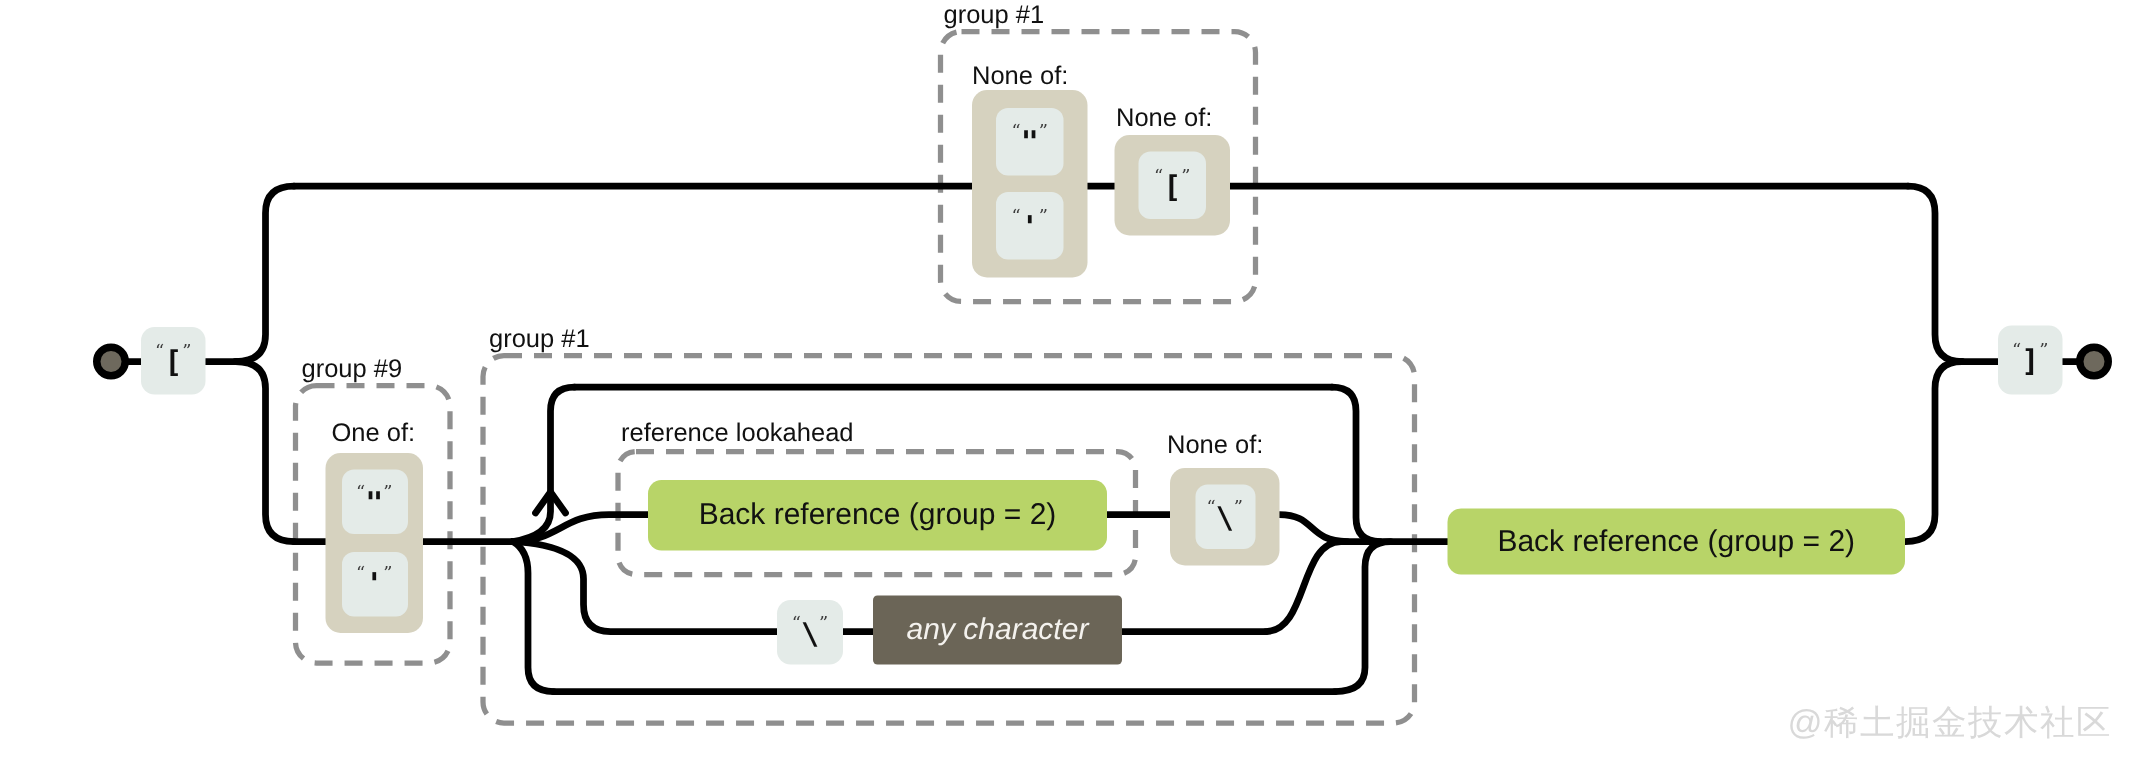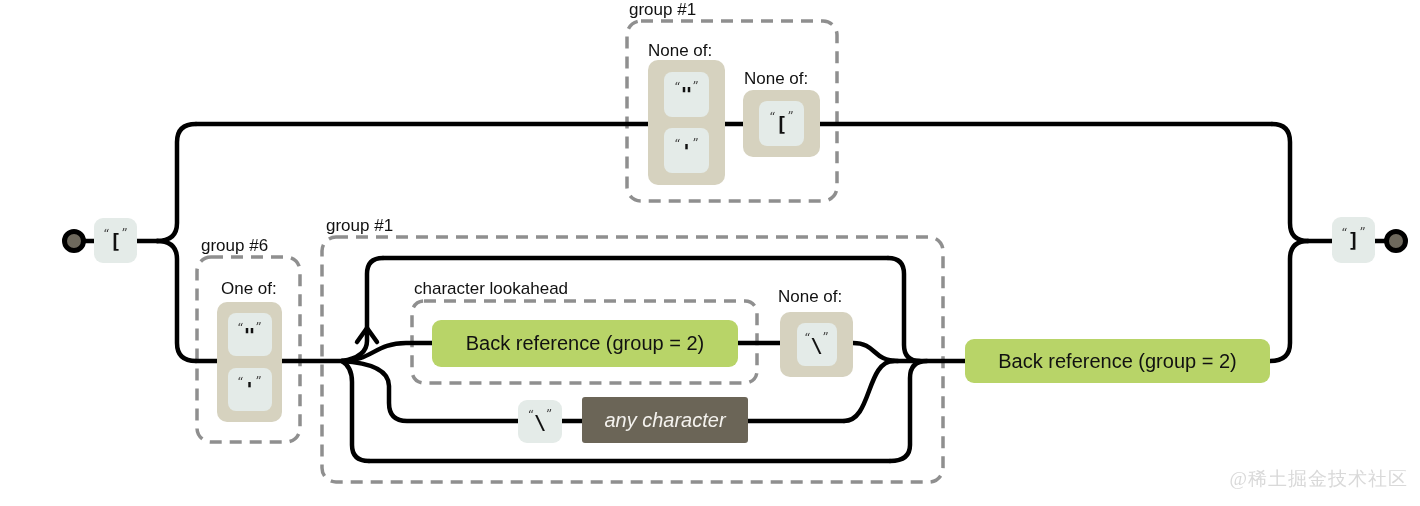--- a/index.html
+++ b/index.html
@@ -12,22 +12,22 @@
        display:flex;align-items:center;justify-content:center;}
   .cellwrap{position:absolute;z-index:3;background:#d6d2bf;border-radius:10px;
             display:flex;flex-direction:column;align-items:center;justify-content:space-evenly;}
   .cell{background:#e4ebe8;border-radius:8px;display:flex;align-items:center;justify-content:center;}
   .q{font-size:12px;color:#3c3c3c;transform:translateY(-7px);font-family:"DejaVu Serif",serif;}
   .ch{font-size:20px;font-weight:600;color:#111;font-family:"DejaVu Sans Mono",monospace;line-height:1;}
   .green{position:absolute;z-index:3;background:#b8d468;border-radius:9px;color:#111;
          font-size:20px;display:flex;align-items:center;justify-content:center;white-space:nowrap;}
   .dark{position:absolute;z-index:3;background:#6b6557;border-radius:3px;color:#f4f2ee;
         font-size:20px;display:flex;align-items:center;justify-content:center;white-space:nowrap;font-style:italic;}
-  .watermark{position:absolute;z-index:3;right:12px;top:466px;font-size:19px;color:#d9d9d9;
-             letter-spacing:1px;font-family:Liberation Serif, serif;}
+  .watermark{position:absolute;z-index:3;right:12px;top:466px;font-size:23px;color:#d9d9d9;
+             letter-spacing:1px;}
 </style>
 </head>
 <body>
 
 <div class="stage">
 
   <svg width="1420" height="506" viewBox="0 0 1420 506">
 
     <g fill="none" stroke="#8f8f8f" stroke-width="3.5" stroke-dasharray="12 8">
       <rect x="627" y="21" width="210" height="180" rx="14"></rect>
@@ -61,23 +61,23 @@
       <path d="M 1270 361 Q 1290 361 1290 343 V 259 Q 1290 241 1308 241"></path>
       <path d="M 1308 241 H 1332"></path>
       <path d="M 1375 241 H 1385"></path>
       <path d="M 357 342 L 367 328 L 377 342"></path>
     </g>
     <circle cx="74" cy="241" r="9.5" fill="#6e695d" stroke="#000" stroke-width="5"></circle>
     <circle cx="1396" cy="241" r="9.5" fill="#6e695d" stroke="#000" stroke-width="5"></circle>
   </svg>
 
   <div class="lbl" style="left:629px;top:1px">group #1</div>
-  <div class="lbl" style="left:201px;top:237px">group #6</div>
+  <div class="lbl" style="left:201px;top:237px">group #9</div>
   <div class="lbl" style="left:326px;top:217px">group #1</div>
-  <div class="lbl" style="left:414px;top:280px">character lookahead</div>
+  <div class="lbl" style="left:414px;top:280px">reference lookahead</div>
   <div class="lbl" style="left:648px;top:42px">None of:</div>
   <div class="lbl" style="left:744px;top:70px">None of:</div>
   <div class="lbl" style="left:221px;top:280px">One of:</div>
   <div class="lbl" style="left:778px;top:288px">None of:</div>
 
   <div class="lit" style="left:94px;top:218px;width:43px;height:45px">
     <span class="q">“</span>
       <span class="ch">[</span>
       <span class="q">”</span>
   </div>

